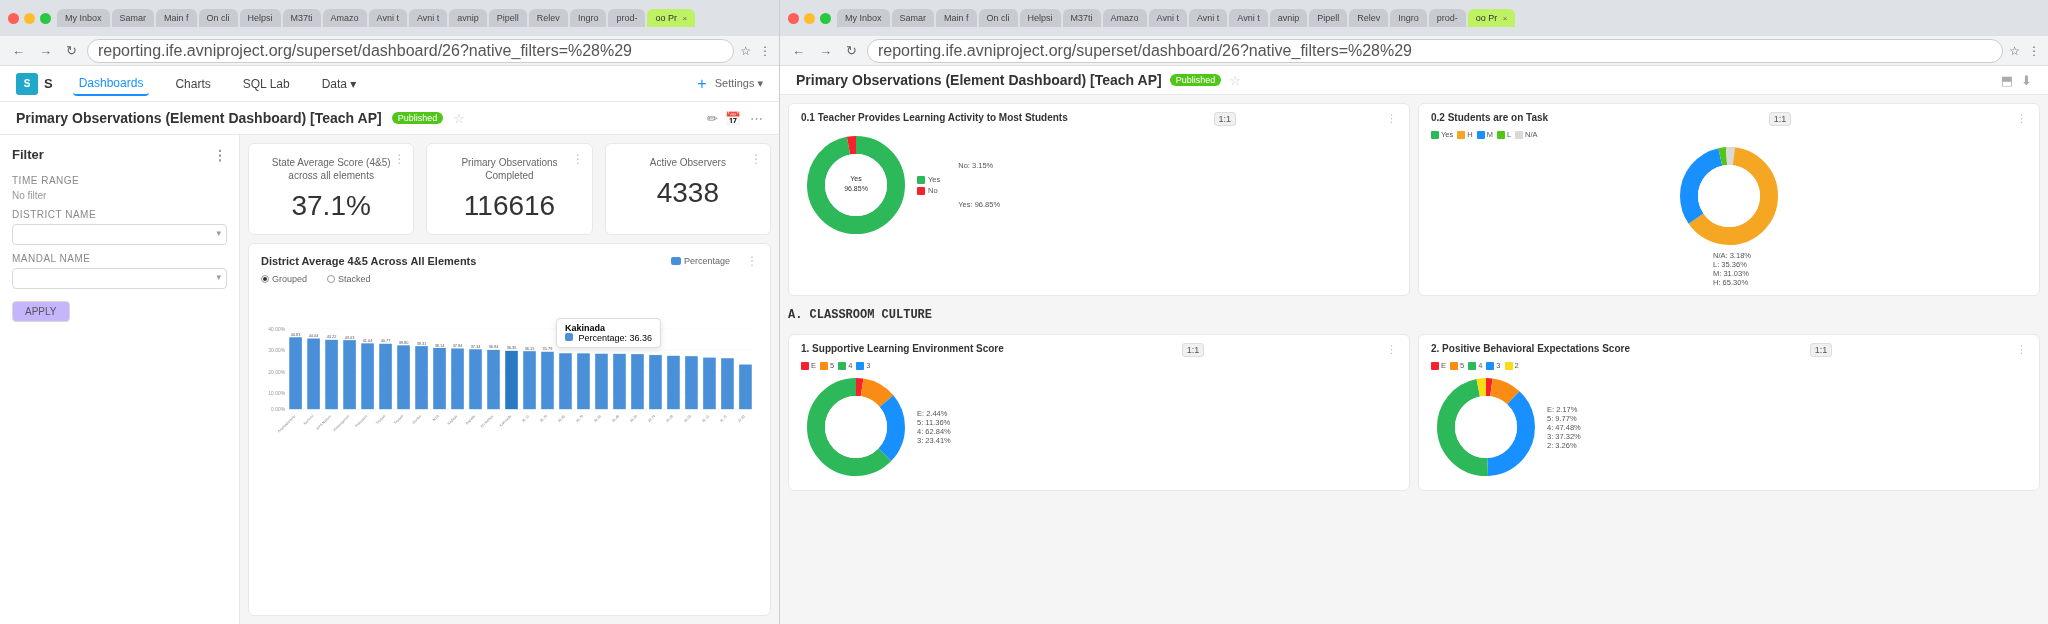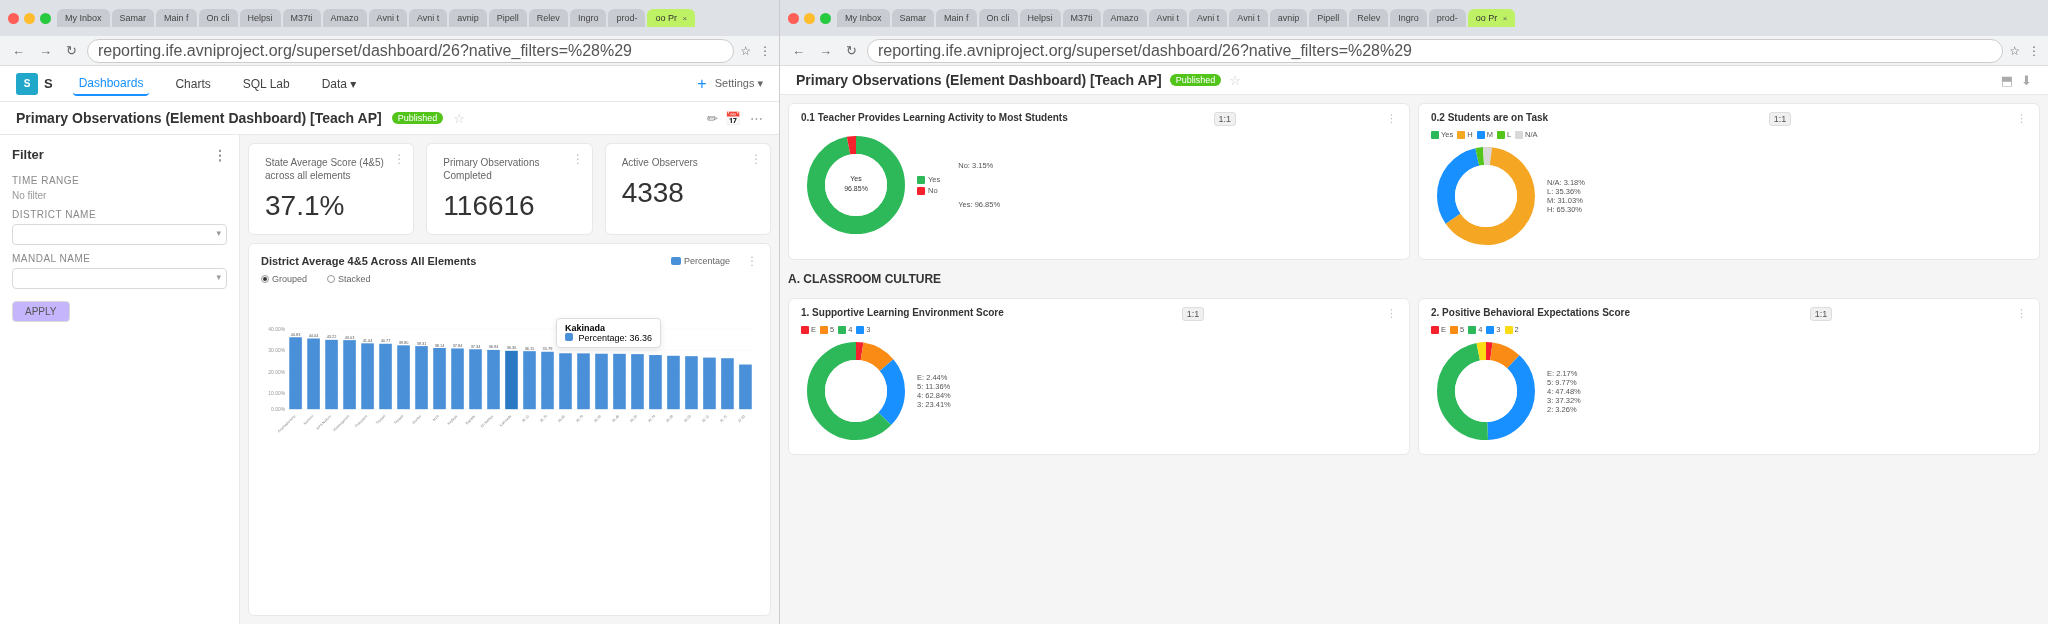--- a/index.html
+++ b/index.html
@@ -45,21 +45,21 @@
     
     .filter-sidebar { width: 240px; background: #fff; border-right: 1px solid #e8e8e8; padding: 12px; font-size: 11px; }
     .filter-title { font-size: 13px; font-weight: 600; color: #333; margin-bottom: 12px; display: flex; justify-content: space-between; }
     .filter-label { font-size: 10px; color: #888; margin-bottom: 4px; margin-top: 8px; font-weight: 500; text-transform: uppercase; letter-spacing: 0.5px; }
     .filter-value { font-size: 10px; color: #999; }
     .filter-input { width: 100%; border: 1px solid #d9d9d9; border-radius: 4px; padding: 4px 8px; font-size: 10px; color: #999; background: #fff; }
     .apply-btn { margin-top: 12px; background: #c4b5fd; border: 1px solid #d9d9d9; border-radius: 4px; padding: 4px 12px; font-size: 10px; cursor: pointer; color: #555; }
 
     
     .kpi-and-chart { flex: 1; display: flex; flex-direction: column; padding: 8px; gap: 8px; overflow: hidden; }
-    .kpi-row { display: flex; gap: 12px; }
+    .kpi-row { display: flex; gap: 12px; text-align: center; }
     .kpi-card { background: #fff; border: 1px solid #e8e8e8; border-radius: 6px; padding: 12px 16px; flex: 1; position: relative; }
     .kpi-label { font-size: 10px; color: #666; margin-bottom: 8px; line-height: 1.3; }
     .kpi-value { font-size: 28px; font-weight: 300; color: #333; }
     .kpi-icon { position: absolute; top: 8px; right: 8px; color: #bbb; font-size: 12px; }
 
     
     .chart-card { background: #fff; border: 1px solid #e8e8e8; border-radius: 6px; padding: 10px 12px; flex: 1; overflow: hidden; }
     .chart-title-row { display: flex; align-items: center; gap: 8px; margin-bottom: 6px; }
     .chart-title { font-size: 11px; font-weight: 600; color: #333; }
     .chart-legend { display: flex; gap: 10px; margin-left: auto; font-size: 9px; color: #666; align-items: center; }
@@ -82,21 +82,21 @@
     .right-dashboard-header { padding: 6px 16px; display: flex; align-items: center; gap: 8px; background: #fff; border-bottom: 1px solid #e8e8e8; }
     .right-main { flex: 1; overflow: hidden; background: #f5f5f5; padding: 8px; display: flex; flex-direction: column; gap: 8px; }
 
     .donut-grid { display: flex; gap: 8px; }
     .donut-card { background: #fff; border: 1px solid #e8e8e8; border-radius: 6px; padding: 8px 12px; flex: 1; }
     .donut-title-row { display: flex; justify-content: space-between; margin-bottom: 4px; }
     .donut-title { font-size: 10px; font-weight: 600; color: #333; }
     .donut-badge { background: #f0f0f0; border: 1px solid #ddd; border-radius: 3px; padding: 1px 4px; font-size: 9px; color: #555; }
     .donut-content { display: flex; align-items: center; gap: 8px; }
 
-    .section-label { font-size: 12px; font-weight: 700; color: #333; padding: 4px 0; }
+    .section-label { font-size: 12px; font-weight: 700; color: #333; padding: 4px 0; font-family: Liberation Mono, monospace; }
 
     .donut-row { display: flex; gap: 8px; }
   </style>
 </head>
 <body>
 
 <div class="left-panel">
 
   <div class="browser-chrome">
     <div class="traffic-lights">
@@ -414,21 +414,21 @@
           <span class="donut-badge">1:1</span>
           <span style="color:#bbb;font-size:11px;margin-left:4px;">⋮</span>
         </div>
         <div style="display:flex;gap:4px;font-size:7.5px;color:#555;margin-bottom:2px;flex-wrap:wrap;">
           <span style="display:flex;align-items:center;gap:2px;"><span style="width:8px;height:8px;background:#2db85a;display:inline-block;border-radius:1px;"></span>Yes</span>
           <span style="display:flex;align-items:center;gap:2px;"><span style="width:8px;height:8px;background:#f5a623;display:inline-block;border-radius:1px;"></span>H</span>
           <span style="display:flex;align-items:center;gap:2px;"><span style="width:8px;height:8px;background:#1890ff;display:inline-block;border-radius:1px;"></span>M</span>
           <span style="display:flex;align-items:center;gap:2px;"><span style="width:8px;height:8px;background:#52c41a;display:inline-block;border-radius:1px;"></span>L</span>
           <span style="display:flex;align-items:center;gap:2px;"><span style="width:8px;height:8px;background:#d9d9d9;display:inline-block;border-radius:1px;"></span>N/A</span>
         </div>
-        <div style="position:relative;display:flex;align-items:center;">
+        <div style="position:relative;display:flex;align-items:center;flex-direction:column;">
           <svg width="110" height="110" viewBox="0 0 110 110">
 
             <circle cx="55" cy="55" r="40" fill="none" stroke="#f5a623" stroke-width="18" stroke-dasharray="164.12 87.21" stroke-dashoffset="0" transform="rotate(-90 55 55)"></circle>
             <circle cx="55" cy="55" r="40" fill="none" stroke="#1890ff" stroke-width="18" stroke-dasharray="77.99 173.34" stroke-dashoffset="-164.12" transform="rotate(-90 55 55)"></circle>
             <circle cx="55" cy="55" r="40" fill="none" stroke="#52c41a" stroke-width="18" stroke-dasharray="6.26 245.07" stroke-dashoffset="-242.11" transform="rotate(-90 55 55)"></circle>
             <circle cx="55" cy="55" r="40" fill="none" stroke="#d9d9d9" stroke-width="18" stroke-dasharray="7.99 243.34" stroke-dashoffset="-248.37" transform="rotate(-90 55 55)"></circle>
             <circle cx="55" cy="55" r="31" fill="white"></circle>
           </svg>
           <div style="font-size:7.5px;color:#555;margin-left:6px;">
             <div>N/A: 3.18%</div>

